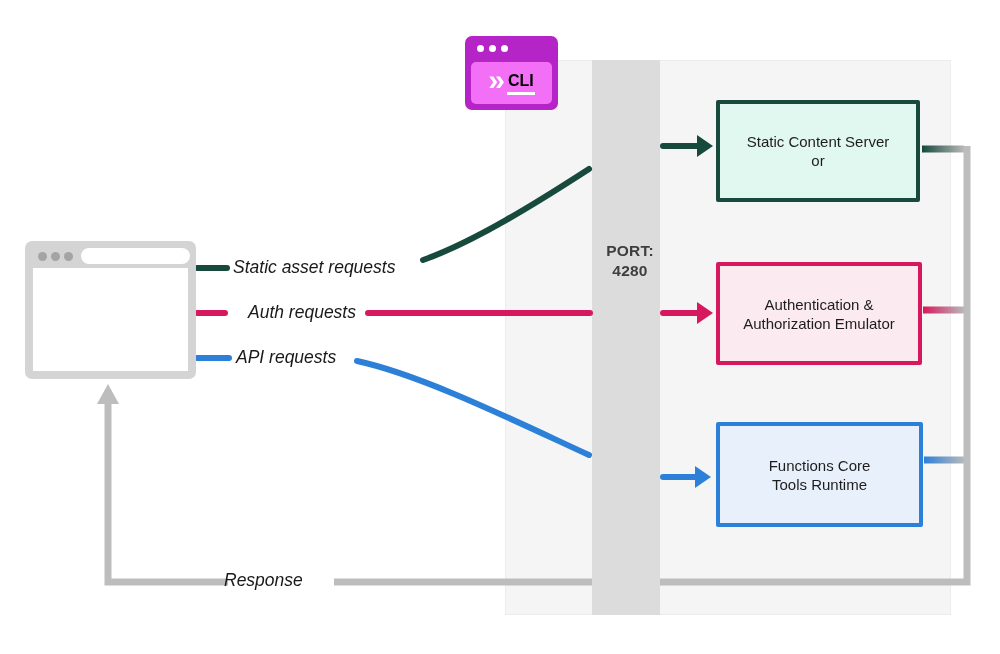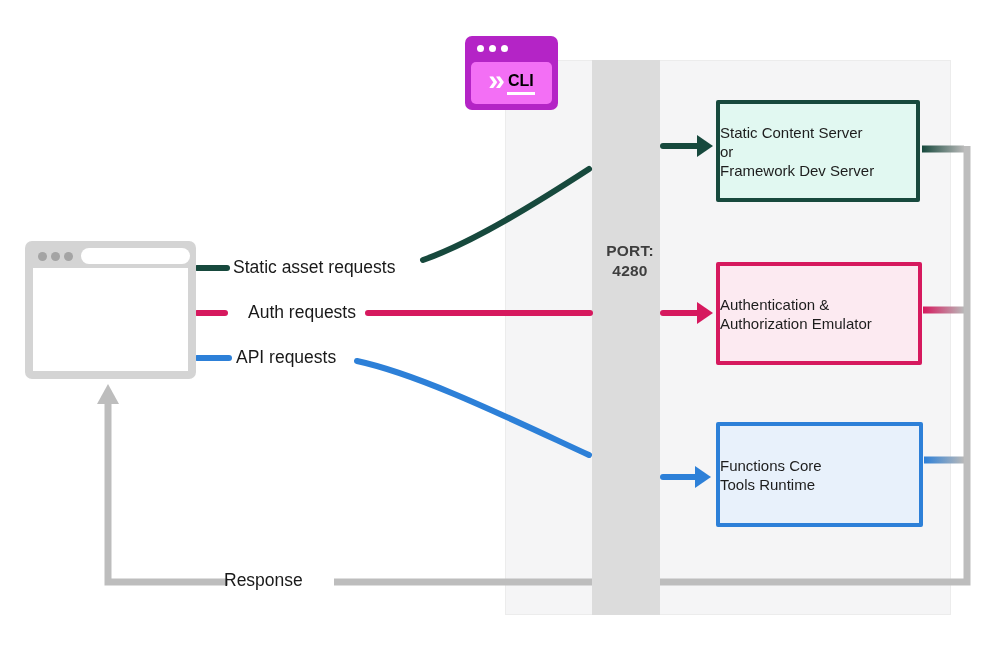--- a/index.html
+++ b/index.html
@@ -46,30 +46,30 @@
   .browser-dot{position:absolute;top:11px;width:9px;height:9px;border-radius:50%;background:#a4a4a4;}
   .browser-dot.d1{left:13px;} .browser-dot.d2{left:26px;} .browser-dot.d3{left:39px;}
   .browser-addr{
     position:absolute;left:56px;top:7px;width:109px;height:16px;background:#ffffff;border-radius:8px;
   }
   .browser-viewport{
     position:absolute;left:8px;top:27px;width:155px;height:103px;background:#ffffff;
   }
   
   .flow-label{
-    position:absolute;z-index:4;color:#191919;font-size:17.5px;line-height:19px;white-space:nowrap;
+    position:absolute;z-index:4;color:#191919;font-size:17.5px;line-height:19px;white-space:nowrap;font-style:italic;
   }
   .lbl-static{left:233px;top:258px;}
   .lbl-auth{left:248px;top:303px;}
   .lbl-api{left:236px;top:348px;}
   .lbl-response{left:224px;top:571px;}
   
   .svc-box{
     position:absolute;z-index:4;box-sizing:border-box;border-radius:2px;
-    display:flex;flex-direction:column;align-items:flex-start;justify-content:center;
+    display:flex;flex-direction:column;align-items:center;justify-content:center;
     text-align:center;font-size:15px;line-height:19px;color:#1d1d1d;
   }
   .svc-box span{display:block;}
   .box-static{left:716px;top:100px;width:204px;height:102px;background:#e1f8f1;border:4px solid #17493d;}
   .box-auth{left:716px;top:262px;width:206px;height:103px;background:#fceaf1;border:4px solid #d6195e;}
   .box-func{left:716px;top:422px;width:207px;height:105px;background:#e8f1fb;border:4px solid #2d80d8;}
 </style>
 </head>
 <body>
 
@@ -146,21 +146,20 @@
   </div>
 
   <div class="flow-label lbl-static">Static asset requests</div>
   <div class="flow-label lbl-auth">Auth requests</div>
   <div class="flow-label lbl-api">API requests</div>
   <div class="flow-label lbl-response">Response</div>
 
   <div class="svc-box box-static">
     <span>Static Content Server</span>
     <span>or</span>
-    <span>Framework Dev Server</span>
   </div>
   <div class="svc-box box-func">
     <span>Functions Core</span>
     <span>Tools Runtime</span>
   </div>
   <div class="svc-box box-auth">
     <span>Authentication &amp;</span>
     <span>Authorization Emulator</span>
   </div>
 

